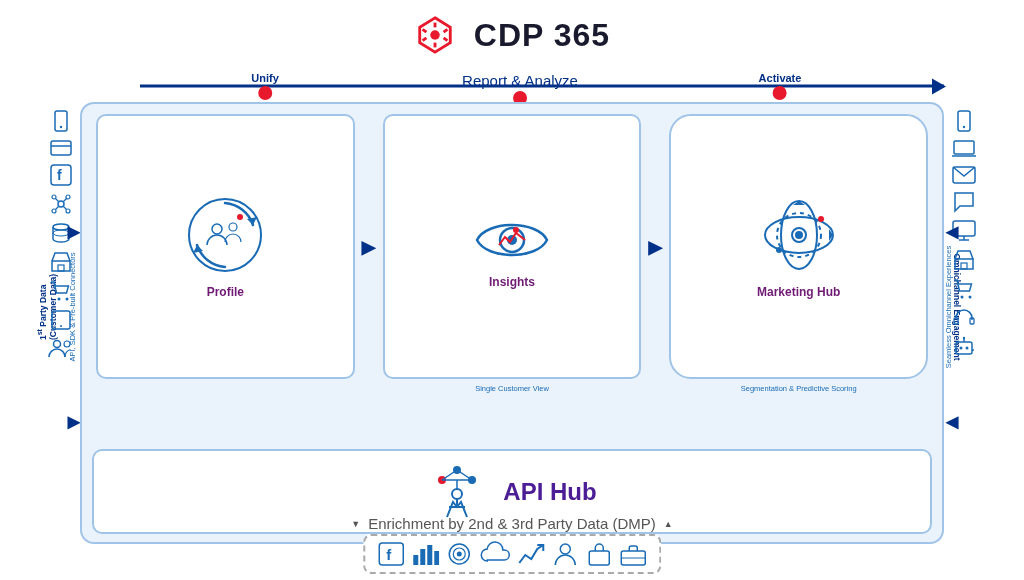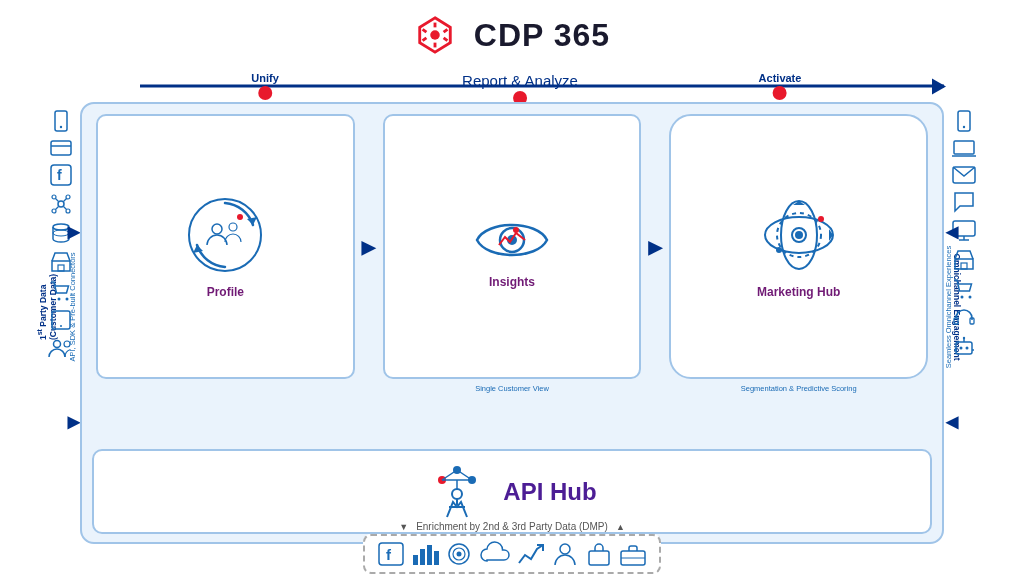--- a/index.html
+++ b/index.html
@@ -304,21 +304,21 @@
           <line x1="22" y1="45" x2="38" y2="45" stroke="#1a6bb5" stroke-width="2"></line>
         </svg>
         <span style="font-size:24px;font-weight:700;color:#4c1d95;">API Hub</span>
       </div>
 
     </div>
 
     <div style="position:absolute;bottom:0;left:50%;transform:translateX(-50%);display:flex;flex-direction:column;align-items:center;gap:2px;">
       <div style="display:flex;align-items:center;gap:8px;">
         <span style="font-size:9px;color:#555;font-weight:500;">▼ </span>
-        <span style="font-size:10px;color:#555;font-weight:500;">Enrichment by 2nd &amp; 3rd Party Data (DMP)</span>
+        <span style="font-size:15px;color:#555;font-weight:500;">Enrichment by 2nd &amp; 3rd Party Data (DMP)</span>
         <span style="font-size:9px;color:#555;font-weight:500;"> ▲</span>
       </div>
       <div style="display:flex;gap:6px;border:2px dashed #aaa;padding:5px 12px;border-radius:8px;background:#fff;">
 
         <svg width="28" height="26" viewBox="0 0 28 26">
             <rect x="2" y="2" width="24" height="22" rx="3" stroke="#1a6bb5" stroke-width="1.5" fill="none"></rect>
             <text x="9" y="19" font-size="15" fill="#1a6bb5" font-weight="bold">f</text>
           </svg>
 
         <svg width="28" height="26" viewBox="0 0 28 26">

